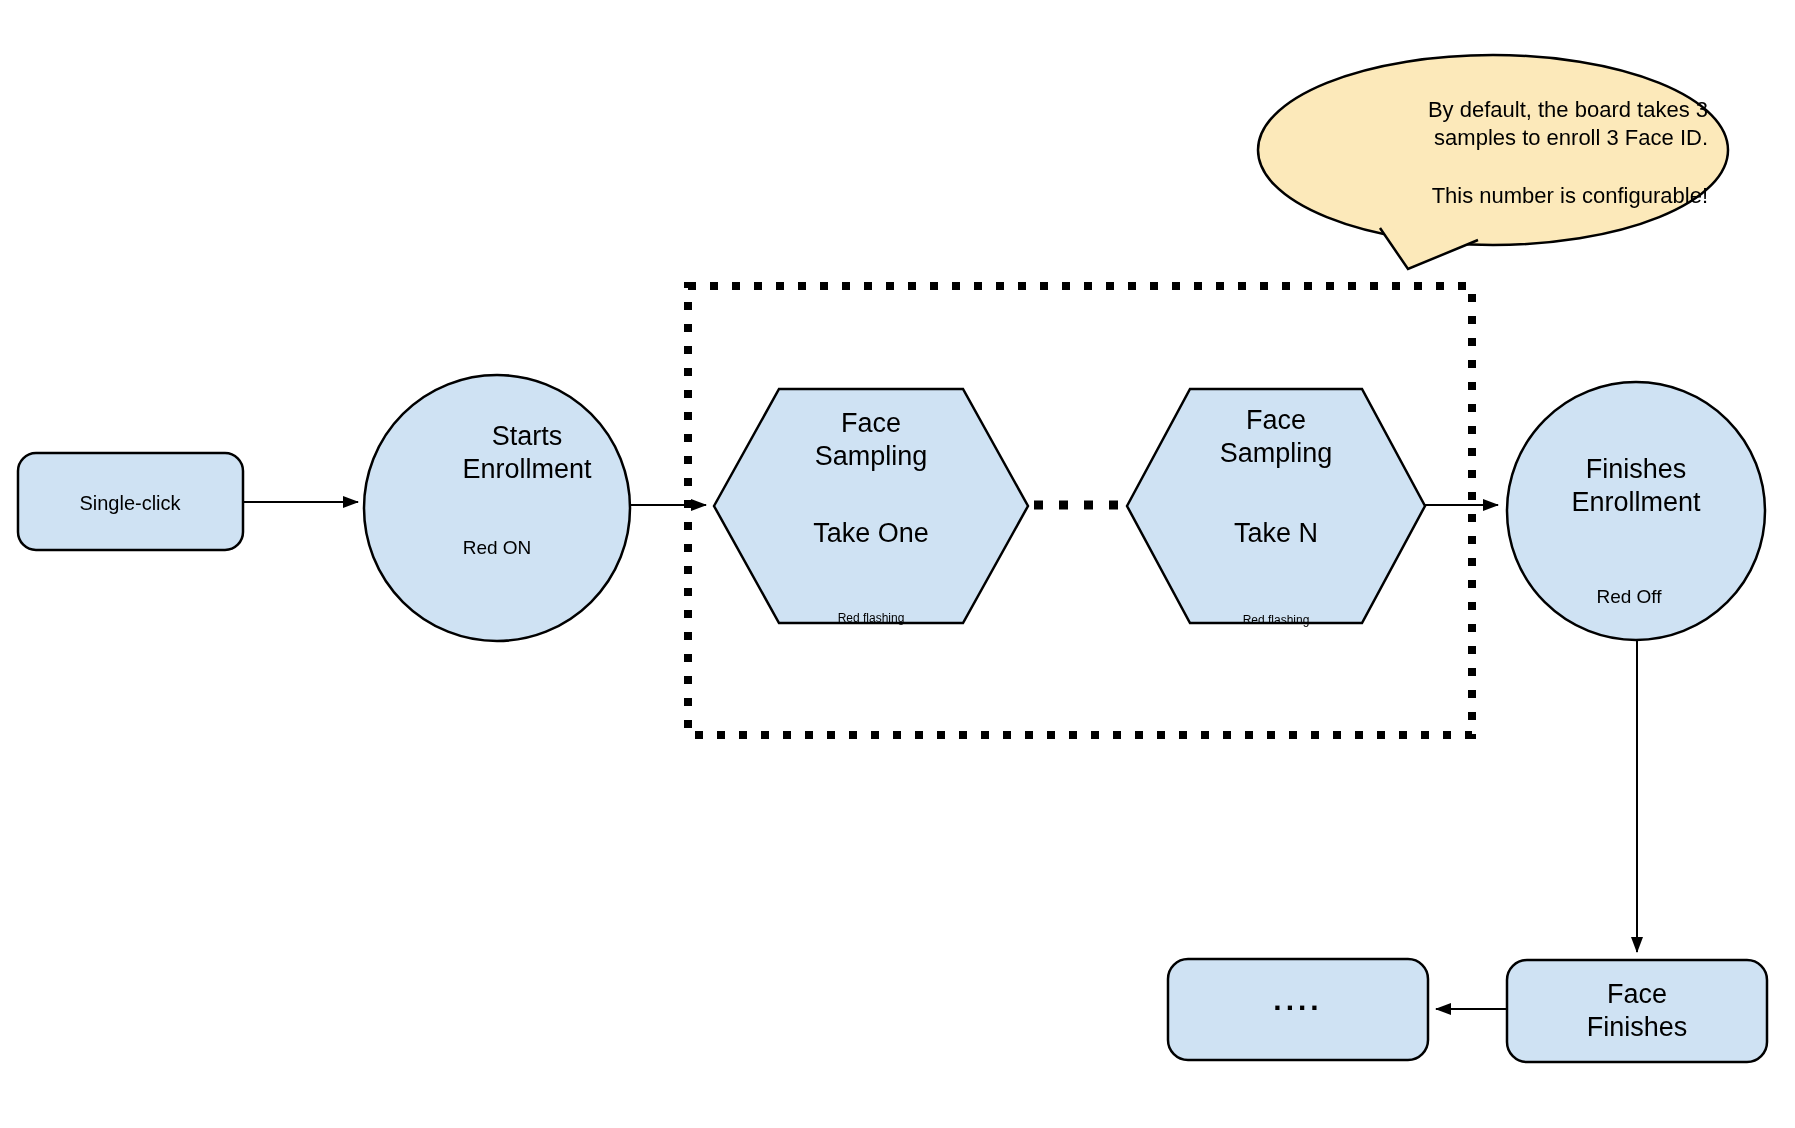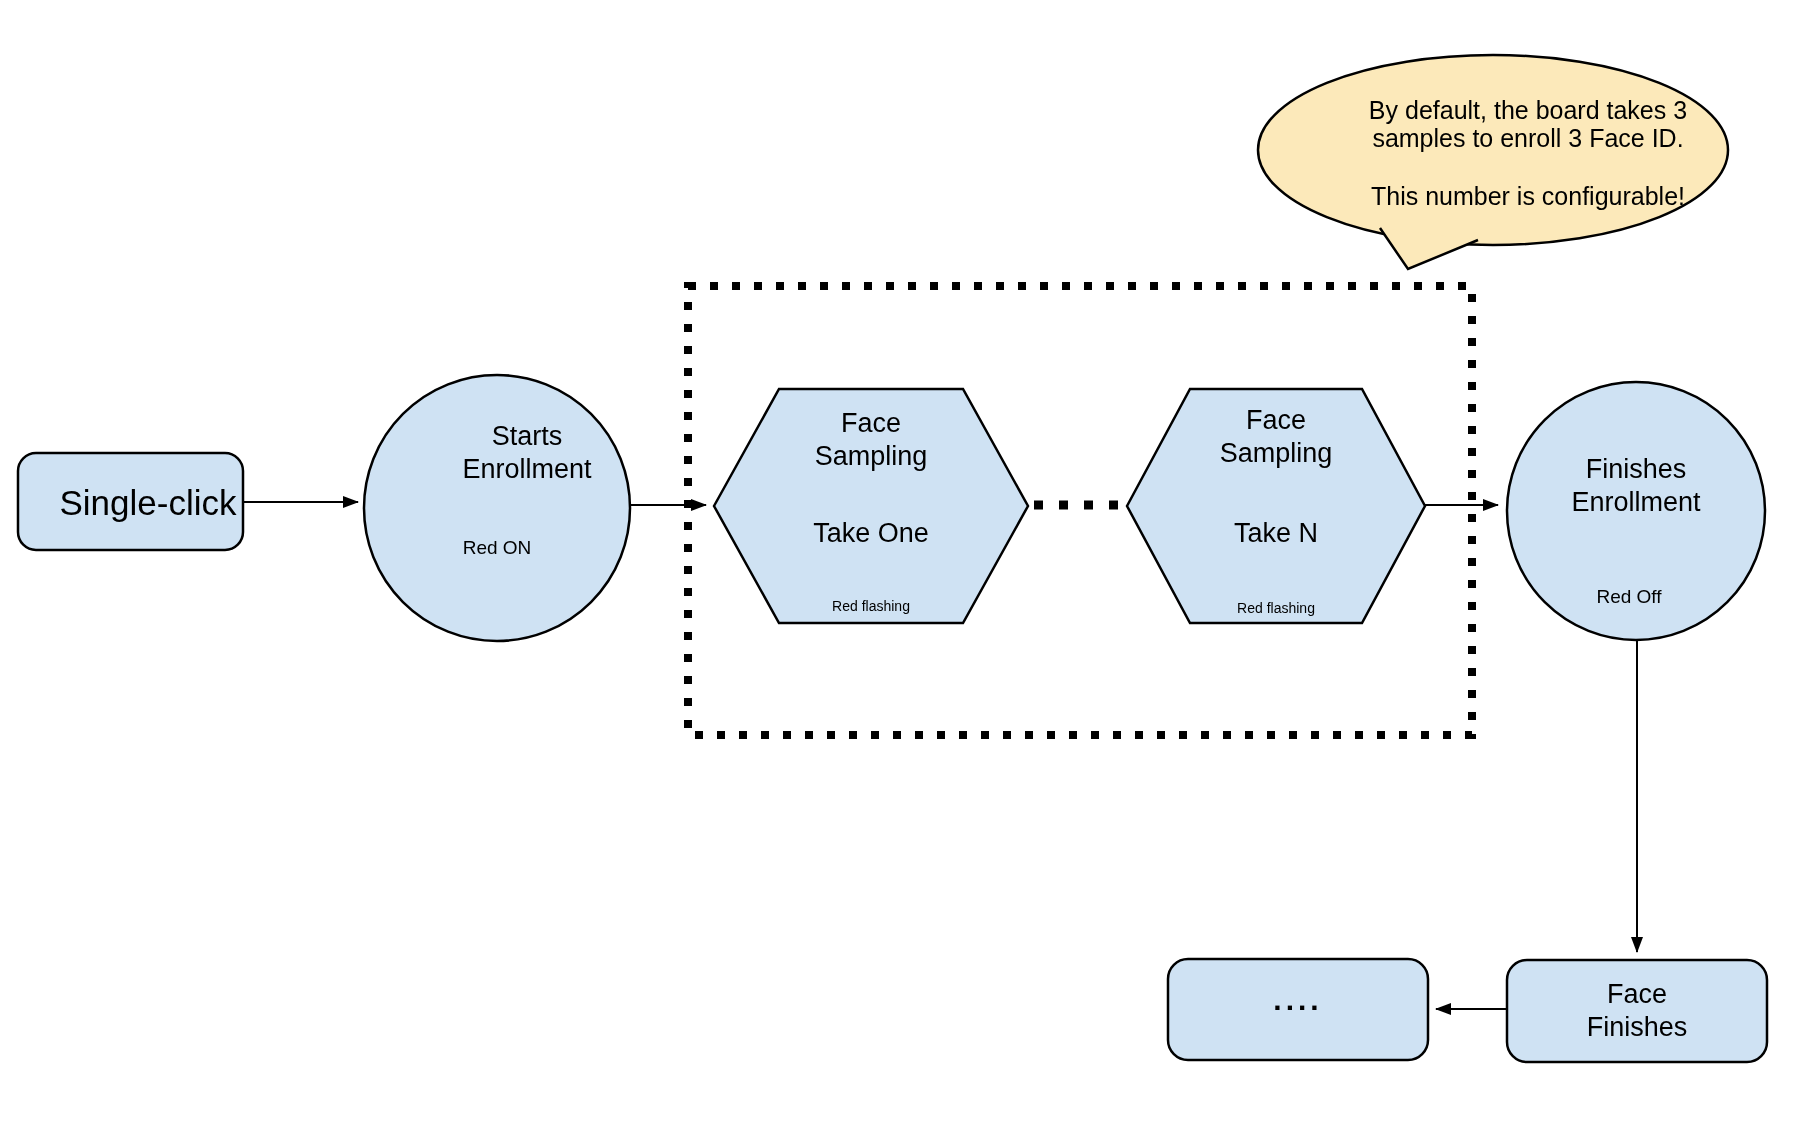--- a/index.html
+++ b/index.html
@@ -12,35 +12,35 @@
   }
   #shapes{position:absolute;left:0;top:0;width:1795px;height:1128px;}
   .label{
     position:absolute;
     transform:translate(-50%,-50%);
     color:#000;
     text-align:center;
     white-space:nowrap;
     line-height:1.2;
   }
-  .size-xl{font-size:35px;margin-left:18px;}
+  .size-xl{font-size:20px;}
   .size-lg{font-size:27px;line-height:33px;}
   .size-md{font-size:27px;}
   .size-sm{font-size:19px;}
-  .size-xs{font-size:14px;}
+  .size-xs{font-size:12px;margin-top:12px;}
   .dots-label{font-size:30px;letter-spacing:4px;font-weight:bold;}
   .label .row{display:block;}
   .bubble-text{
     position:absolute;
     left:1348px;top:96px;
     width:360px;
     color:#000;
-    font-size:25px;
+    font-size:22px;
     line-height:28px;
-    text-align:center;
+    text-align:right;
     transform:none;
   }
   .bubble-text .para2{margin-top:30px;}
 </style>
 </head>
 <body>
 
 <div id="stage">
 
   <svg id="shapes" viewBox="0 0 1795 1128">

